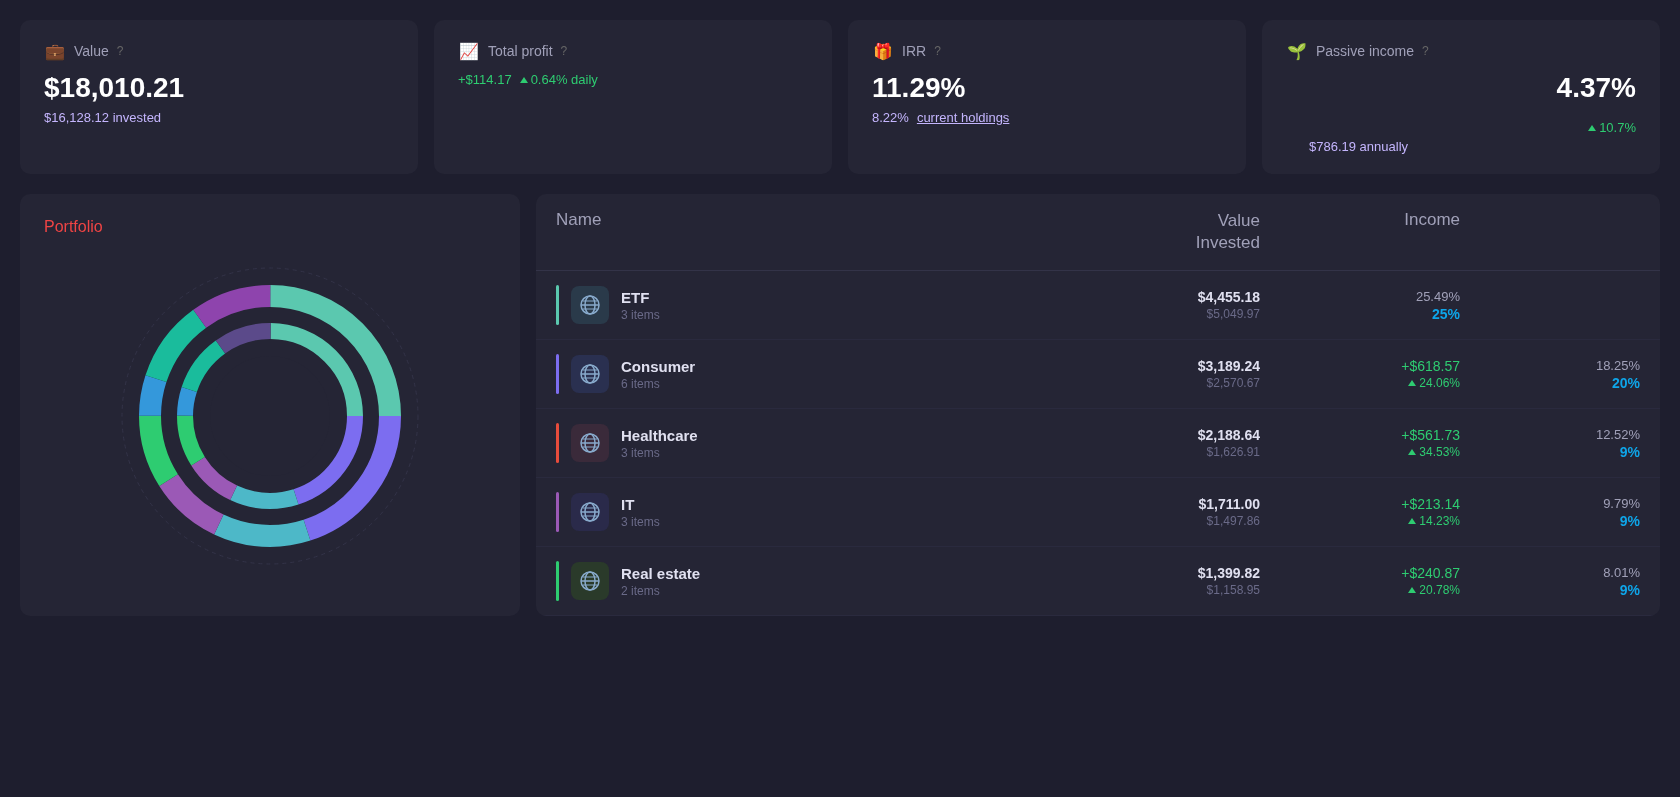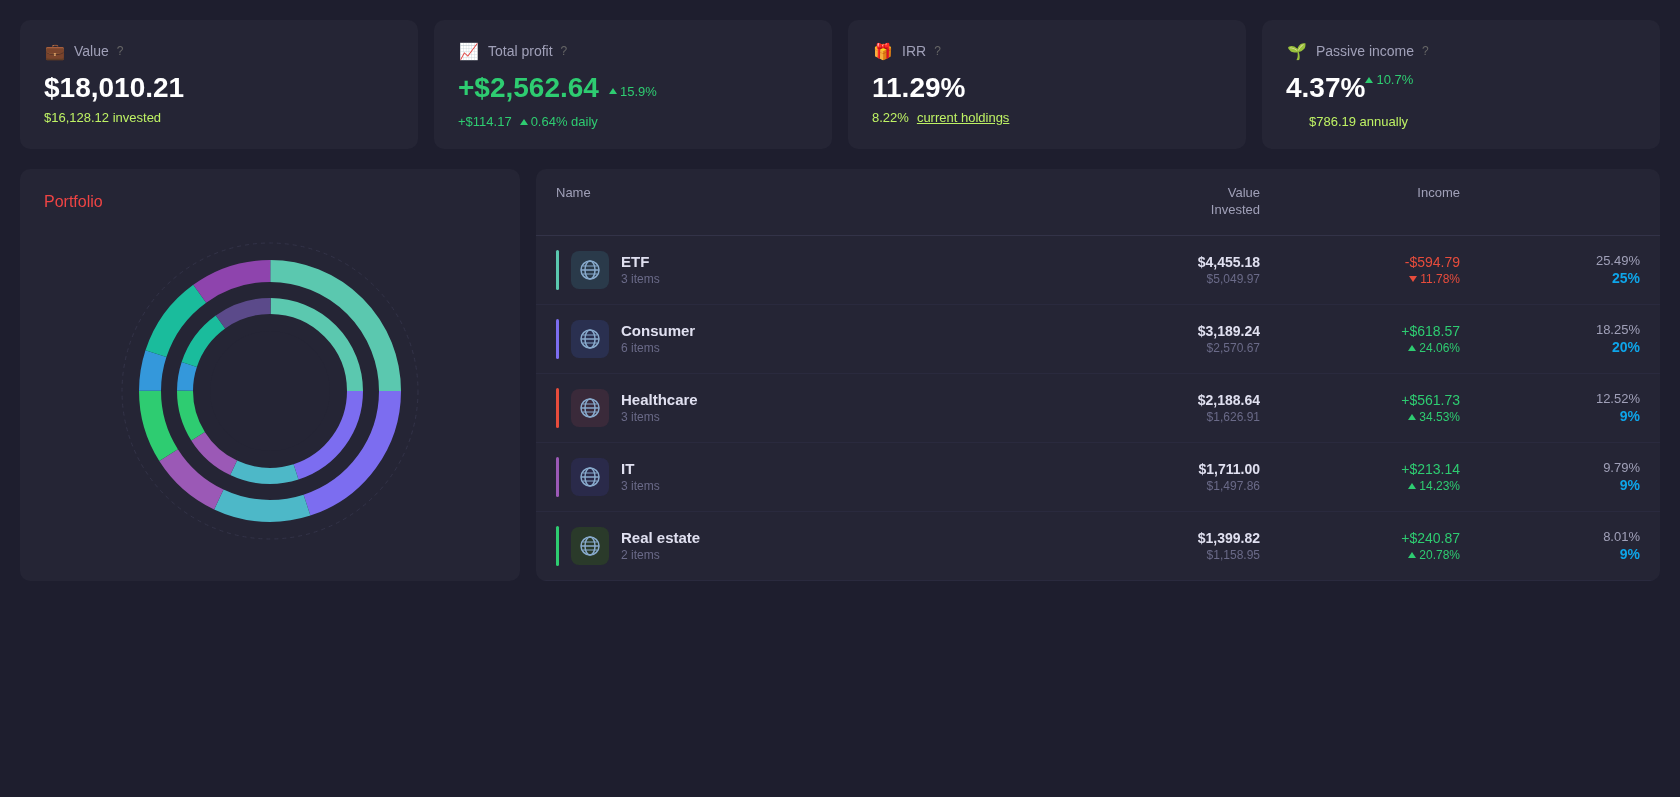--- a/index.html
+++ b/index.html
@@ -68,21 +68,21 @@
     }
 
     .kpi-sub-row {
       display: flex;
       align-items: center;
       gap: 8px;
       font-size: 13px;
     }
 
     .kpi-sub-text {
-      color: #bef264;
+      color: #c4b5fd;
     }
 
     .badge-up {
       color: #2ecc71;
       display: flex;
       align-items: center;
       gap: 3px;
       font-size: 13px;
     }
 
@@ -138,21 +138,21 @@
     }
 
     .table-header {
       display: grid;
       grid-template-columns: 1fr 200px 200px 180px;
       padding: 16px 20px;
       border-bottom: 1px solid #333348;
     }
 
     .th {
-      font-size: 13px;
+      font-size: 17px;
       color: #a0a0b8;
       font-weight: 500;
     }
 
     .th-value-invested {
       text-align: right;
       line-height: 1.3;
     }
 
     .th-income {
@@ -322,24 +322,20 @@
         <span class="kpi-sub-text">$16,128.12 invested</span>
       </div>
     </div>
 
     <div class="kpi-card">
       <div class="kpi-header">
         <span class="kpi-icon">📈</span>
         <span class="kpi-title">Total profit</span>
         <span class="kpi-question">?</span>
       </div>
-      <div style="display:flex; align-items:center; gap:10px;">
-        <div class="kpi-main-value" style="color:#2ecc71">+$2,562.64</div>
-        <span class="badge-up">15.9%</span>
-      </div>
       <div class="kpi-sub-row" style="margin-top:4px;">
         <span style="color:#2ecc71; font-size:13px;">+$114.17</span>
         <span class="badge-up">0.64% daily</span>
       </div>
     </div>
 
     <div class="kpi-card">
       <div class="kpi-header">
         <span class="kpi-icon">🎁</span>
         <span class="kpi-title">IRR</span>
@@ -351,21 +347,21 @@
         <span class="kpi-sub-text underline" style="cursor:pointer;">current holdings</span>
       </div>
     </div>
 
     <div class="kpi-card">
       <div class="kpi-header">
         <span class="kpi-icon">🌱</span>
         <span class="kpi-title">Passive income</span>
         <span class="kpi-question">?</span>
       </div>
-      <div style="display:flex; align-items:flex-start; ">
+      <div style="display:flex; align-items:flex-end; gap:10px;flex-direction:column;">
         <div class="kpi-main-value">4.37%</div>
         <span class="badge-up">10.7%</span>
       </div>
       <div class="kpi-sub-row" style="margin-top:4px;margin-left:23px;">
         <span class="kpi-sub-text">$786.19 annually</span>
       </div>
     </div>
 
   </div>
 
@@ -431,24 +427,20 @@
         </div>
         <div>
           <div class="name-label">ETF</div>
           <div class="name-sub">3 items</div>
         </div>
       </div>
       <div class="value-cell">
         <div class="val-main">$4,455.18</div>
         <div class="val-sub">$5,049.97</div>
       </div>
-      <div class="income-cell">
-        <div class="income-negative">-$594.79</div>
-        <div class="income-pct-down">11.78%</div>
-      </div>
       <div class="alloc-cell">
         <div class="alloc-pct">25.49%</div>
         <div class="alloc-bold">25%</div>
       </div>
     </div>
           <div class="table-row">
       <div class="name-cell">
         <div class="row-accent-bar" style="background:#7c6df0;"></div>
         <div class="category-icon" style="background:#2a3050;">
           <svg width="22" height="22" viewBox="0 0 22 22" fill="none" xmlns="http://www.w3.org/2000/svg">

